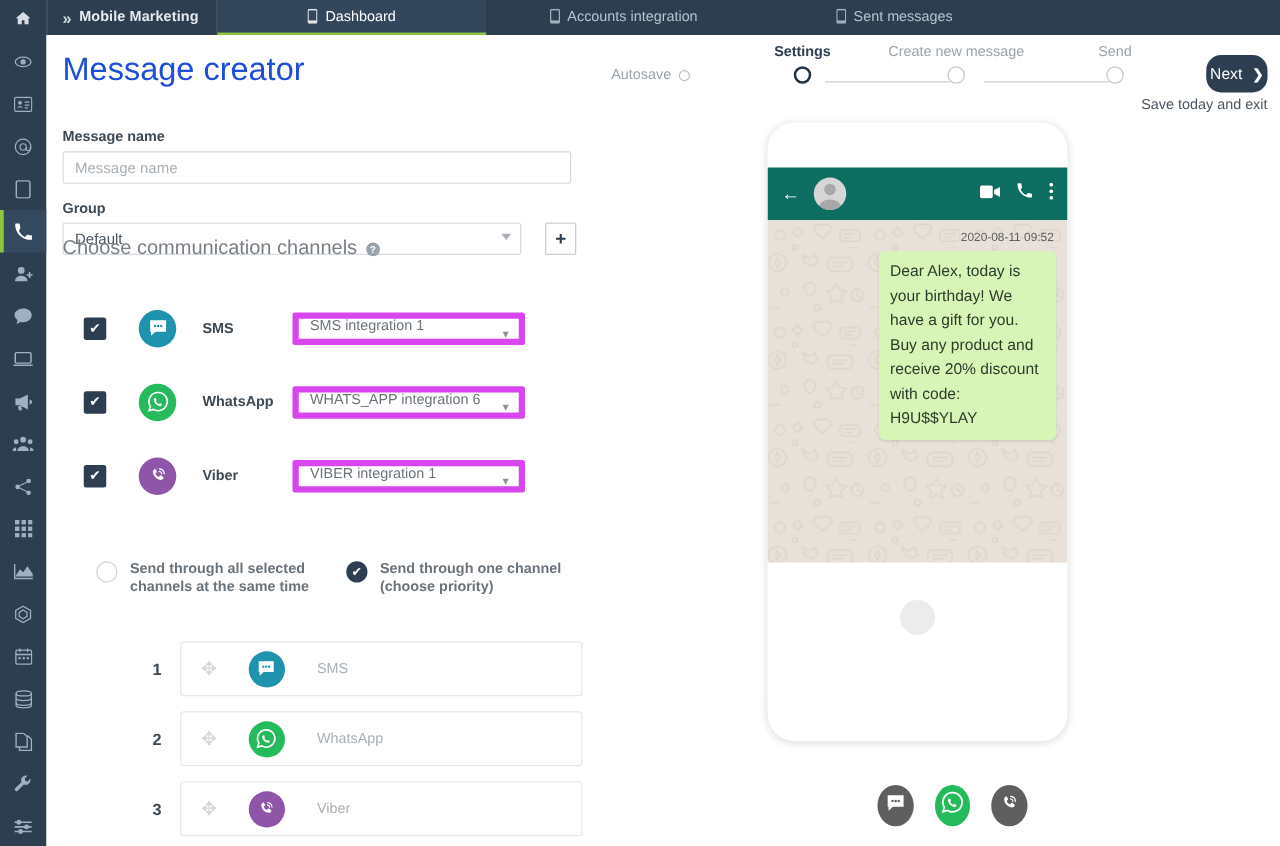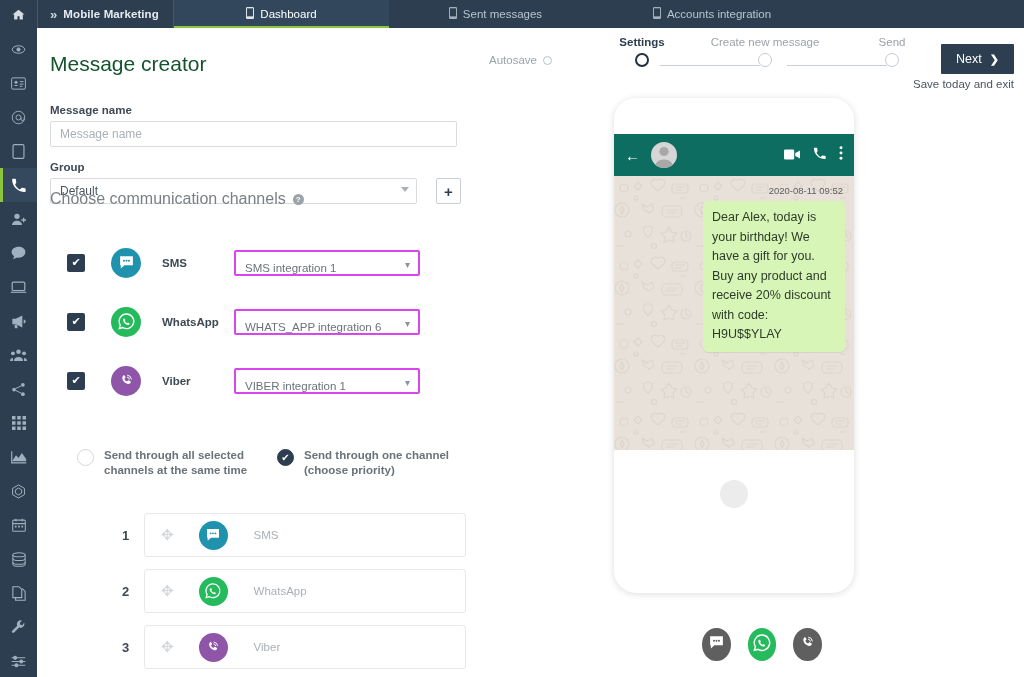--- a/index.html
+++ b/index.html
@@ -66,22 +66,22 @@
   .sb-item.active { background:#35495e; color:#ffffff; }
   .sb-item.active:before {
     content:''; position:absolute; left:0; top:0; bottom:0; width:3px;
     background:#8cc63f;
   }
 
   
   .main { position:absolute; left:37px; top:28px; width:987px; height:649px; background:#fff; }
 
   .page-title {
-    position:absolute; left:13px; top:24px;
-    font-size:21px; color:#14532d; font-weight:normal;
+    position:absolute; left:13px; top:12px;
+    font-size:26px; color:#1d4ed8; font-weight:normal;
   }
 
   
   .autosave {
     position:absolute; left:452px; top:26px;
     font-size:11.5px; color:#9aa3ab;
     display:flex; align-items:center; gap:6px;
   }
   .autosave .ring {
     width:9px; height:9px; border-radius:50%;
@@ -107,21 +107,21 @@
   .steps .bar {
     position:absolute; top:29px; height:1px; background:#c8cfd5;
   }
   .bar1 { left:68px; width:100px; }
   .bar2 { left:195px; width:100px; }
 
   .next-btn {
     position:absolute; right:10px; top:16px;
     background:#2c3e50; color:#fff; border:none;
     font-family:inherit; font-size:12.5px;
-    padding:8px 15px; border-radius:1px; cursor:pointer;
+    padding:8px 3px; border-radius:12px; cursor:pointer;
     display:flex; align-items:center; gap:8px;
   }
   .next-btn .ch { font-size:11px; font-weight:bold; }
   .save-draft {
     position:absolute; right:10px; top:50px;
     font-size:11.5px; color:#4a5560; cursor:pointer;
   }
 
   
   .form { position:absolute; left:13px; top:76px; width:420px; }
@@ -178,23 +178,23 @@
     display:flex; align-items:center; justify-content:center; flex:0 0 auto;
   }
   .ic-sms { background:#1f92ad; }
   .ic-wa  { background:#25ba5c; }
   .ic-vb  { background:#8e55a8; }
   .ch-name {
     margin-left:21px; width:72px;
     font-size:11.5px; font-weight:bold; color:#3d4953;
   }
   .ch-sel {
-    width:186px; height:26px; border:2px solid #d946ef; border-radius:2px;
+    width:186px; height:26px; border:5px solid #d946ef; border-radius:2px;
     background:#fff; font-size:11.5px; color:#6b737a;
-    display:flex; align-items:flex-end; padding:0 9px;
+    display:flex; align-items:flex-start; padding:0 9px;
     position:relative;
   }
   .ch-sel .cv {
     position:absolute; right:8px; top:8px;
     color:#8b949c; font-size:10px; line-height:1;
   }
 
   
   .radios { position:absolute; left:40px; top:420px; width:420px; display:flex; }
   .rad-item { display:flex; align-items:flex-start; gap:10px; }
@@ -295,37 +295,37 @@
   </div>
   <div class="tb-tab tab-dashboard active">
     <span class="ic">
       <svg width="8" height="12" viewBox="0 0 12 18" fill="currentColor">
           <rect x="0" y="0" width="12" height="18" rx="2"></rect>
           <rect x="1.5" y="2" width="9" height="12" fill="#33475c"></rect>
         </svg>
     </span>
     <span>Dashboard</span>
   </div>
+  <div class="tb-tab tab-accounts">
+    <span class="ic">
+      <svg width="8" height="12" viewBox="0 0 12 18" fill="currentColor">
+          <rect x="0" y="0" width="12" height="18" rx="2"></rect>
+          <rect x="1.5" y="2" width="9" height="12" fill="#2c3e50"></rect>
+        </svg>
+    </span>
+    <span>Accounts integration</span>
+  </div>
   <div class="tb-tab tab-sent">
     <span class="ic">
       <svg width="8" height="12" viewBox="0 0 12 18" fill="currentColor">
           <rect x="0" y="0" width="12" height="18" rx="2"></rect>
           <rect x="1.5" y="2" width="9" height="12" fill="#2c3e50"></rect>
         </svg>
     </span>
     <span>Sent messages</span>
-  </div>
-  <div class="tb-tab tab-accounts">
-    <span class="ic">
-      <svg width="8" height="12" viewBox="0 0 12 18" fill="currentColor">
-          <rect x="0" y="0" width="12" height="18" rx="2"></rect>
-          <rect x="1.5" y="2" width="9" height="12" fill="#2c3e50"></rect>
-        </svg>
-    </span>
-    <span>Accounts integration</span>
   </div>
 </div>
 
 <div class="sidebar">
   <div class="sb-item">
     <span>
         <svg width="15" height="15" viewBox="0 0 24 24" fill="none" stroke="currentColor" stroke-width="1.6">
           <ellipse cx="12" cy="12" rx="10" ry="6"></ellipse>
           <circle cx="12" cy="12" r="2.6" fill="currentColor"></circle>
         </svg>

